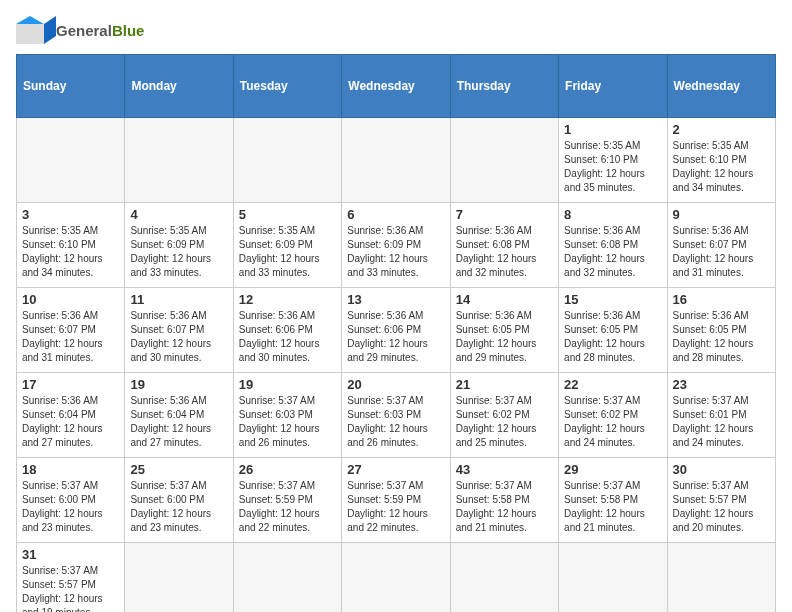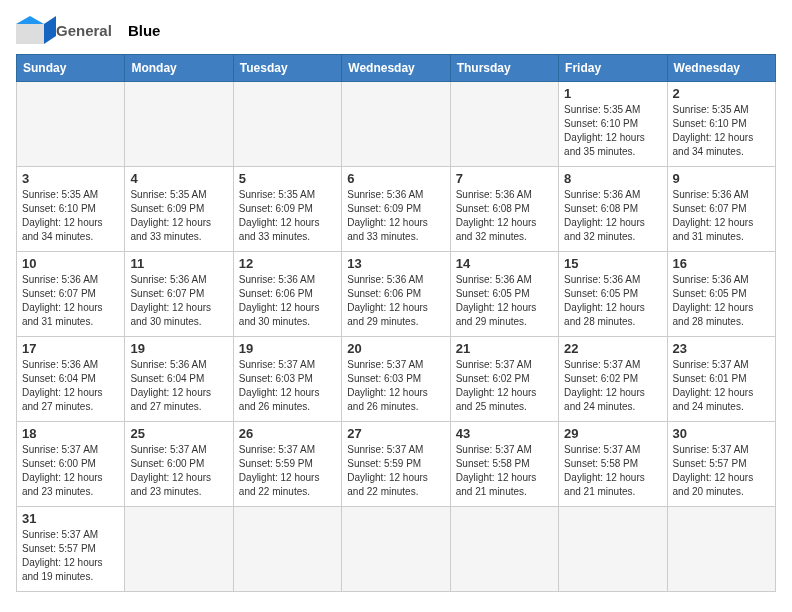--- a/index.html
+++ b/index.html
@@ -43,21 +43,21 @@
     .calendar {
       width: 100%;
       border-collapse: collapse;
       border: 1px solid #ccc;
     }
     .calendar th {
       background: #3f7fc1;
       color: #fff;
       font-size: 12px;
       font-weight: bold;
-      padding: 6px 6px;
+      padding: 24px 6px;
       text-align: left;
       border: 1px solid #2d6aa0;
     }
     .calendar td {
       width: calc(100% / 7);
       vertical-align: top;
       border: 1px solid #ccc;
       padding: 4px 5px;
       min-height: 80px;
       font-size: 10.5px;
@@ -90,21 +90,21 @@
   <div class="logo">
     <div class="logo-icon">
       <svg width="40" height="32" viewBox="0 0 40 32">
         <rect x="0" y="8" width="28" height="20" fill="#ccc" rx="1"></rect>
         <rect x="0" y="8" width="28" height="20" fill="#ddd" rx="1"></rect>
         <polygon points="14,0 28,8 0,8" fill="#2196F3"></polygon>
         <polygon points="28,8 40,0 40,20 28,28" fill="#1565C0"></polygon>
       </svg>
     </div>
     <div>
-      <div style="font-size:15px; color:#555; font-weight:bold;">General<span style="color:#000000;padding-left:16px;">Blue</span></div>
+      <div style="font-size:15px; color:#555; font-weight:bold;">General<span style="color:#4d7c0f;">Blue</span></div>
     </div>
   </div>
 </div>
 
 <table class="calendar">
   <thead>
     <tr>
       <th>Sunday</th>
       <th>Monday</th>
       <th>Tuesday</th>

